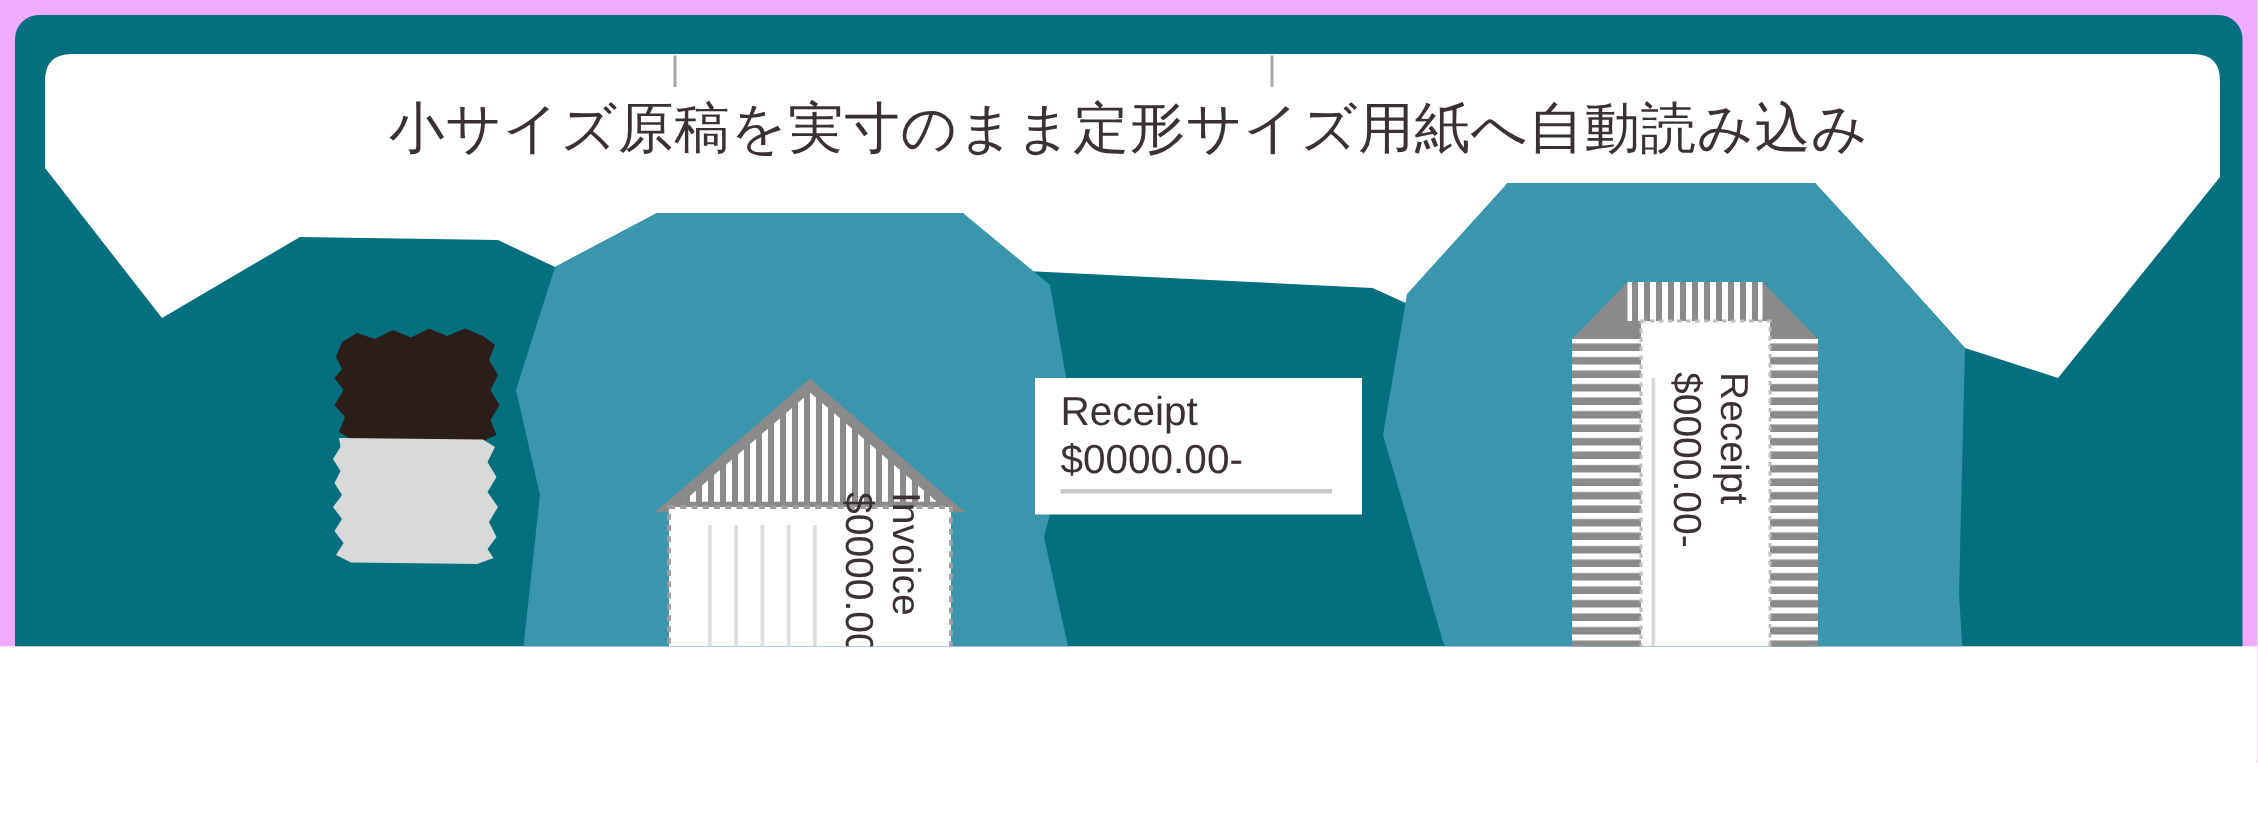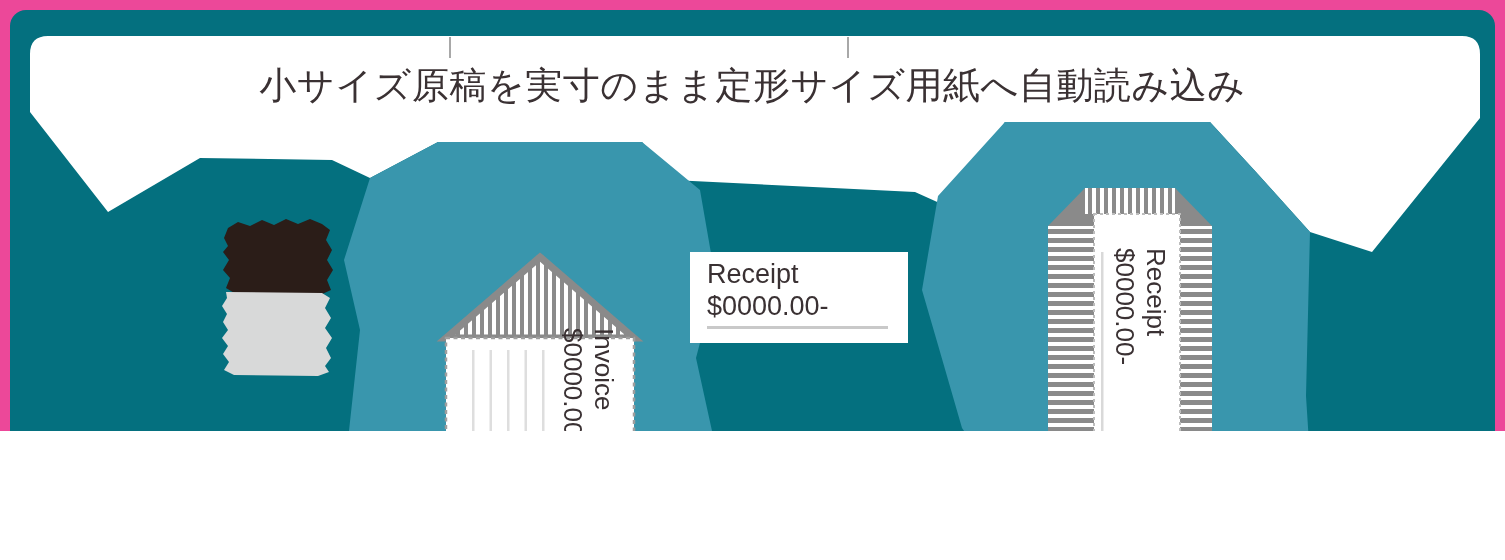--- a/index.html
+++ b/index.html
@@ -1,17 +1,17 @@
 <!DOCTYPE html>
 <html><head>
 <meta charset="utf-8">
 <style>
   html,body{margin:0;padding:0;background:#ffffff;}
   .stage{
-    position:relative;width:1505px;height:431px;overflow:hidden;background:#ec4899;
+    position:relative;width:1505px;height:431px;overflow:hidden;background:#f0abfc;
     font-family:"Liberation Sans","DejaVu Sans",sans-serif;
   }
   .stage svg{position:absolute;left:0;top:0;}
   .title{
     position:absolute;left:0;top:61px;width:100%;text-align:center;
     font-size:37px;font-weight:500;letter-spacing:0.5px;color:#3a3133;
   }
   
   .card{
     position:absolute;left:690px;top:252px;width:218px;height:91px;background:#ffffff;

